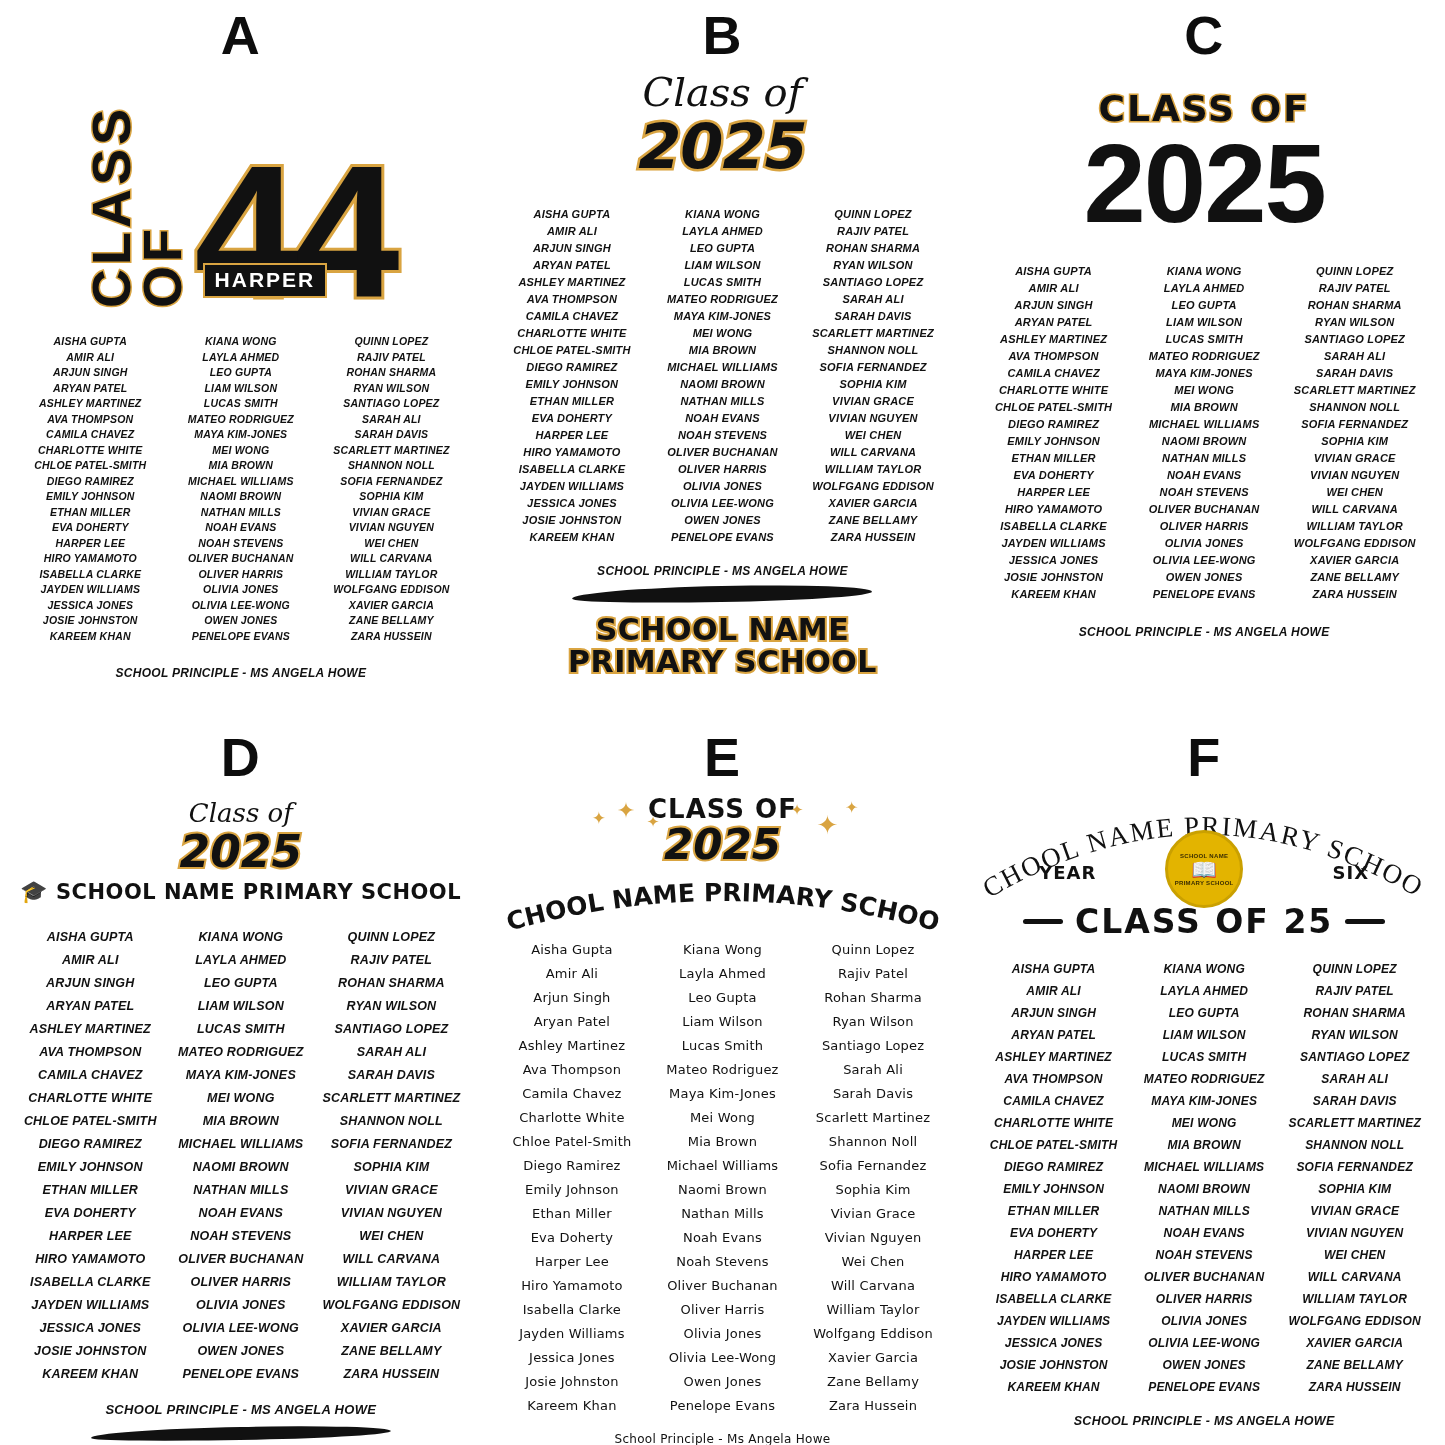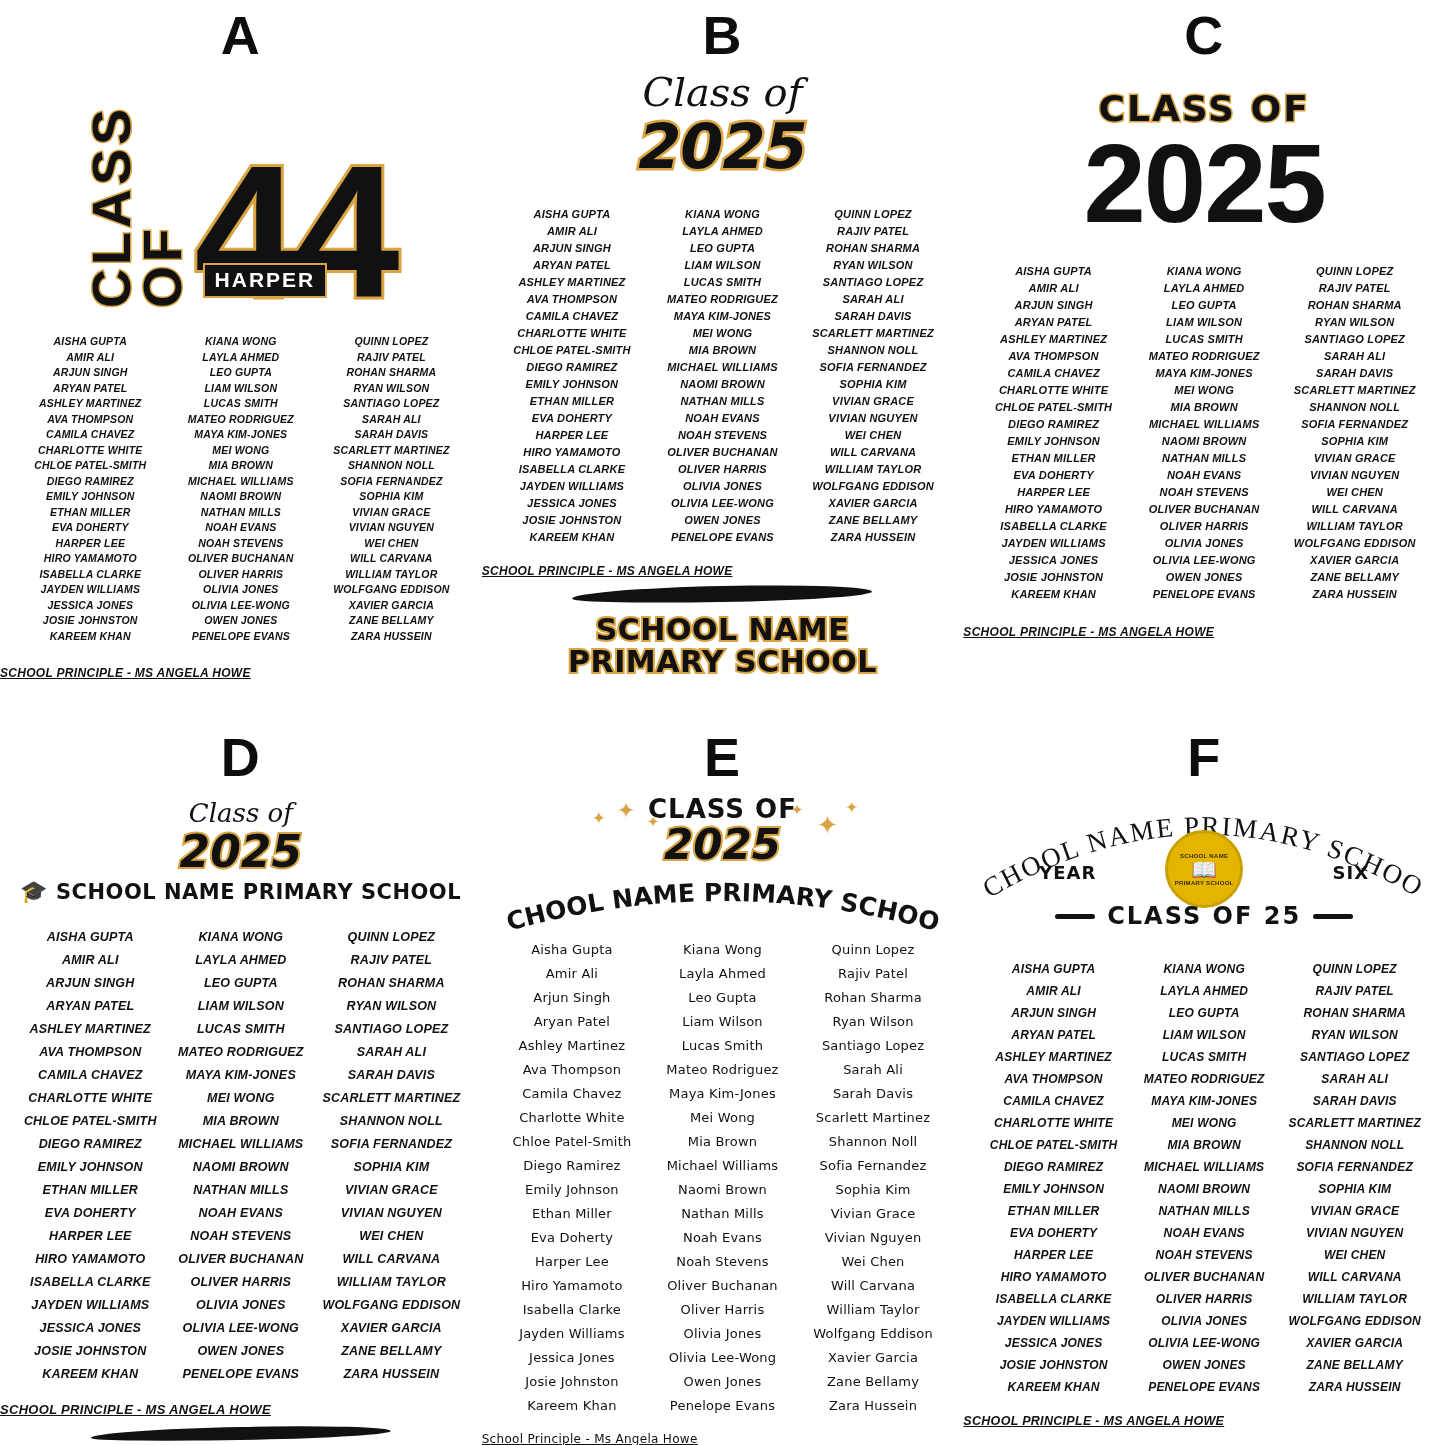--- a/index.html
+++ b/index.html
@@ -40,26 +40,25 @@
   .nm{
     font-weight:bold;
     font-style:italic;
     font-size:11px;
     line-height:16.5px;
     text-align:center;
     white-space:normal;
     letter-spacing:.2px;
   }
   .principal{
-    text-align:left;
+    text-align:center;
     font-weight:bold;
     font-style:italic;
     font-size:12px;
     letter-spacing:.3px;
-    text-decoration:underline;
   }
 
   
   .a-logo{
     display:flex;justify-content:center;align-items:flex-end;
     gap:6px;height:250px;margin-top:2px;
   }
   .a-vert{
     writing-mode:vertical-rl;
     transform:rotate(180deg);
@@ -269,21 +268,21 @@
     width:330px;display:flex;justify-content:space-between;
     font-family:"DejaVu Sans", sans-serif;font-weight:bold;font-size:18px;letter-spacing:1px;
   }
   .f-classrow{
     position:absolute;top:118px;left:0;right:0;
     display:flex;align-items:center;justify-content:center;gap:12px;
   }
   .f-rule{width:40px;height:5px;background:#111;border-radius:3px;}
   .f-class{
     font-family:"DejaVu Sans", sans-serif;
-    font-weight:bold;font-size:24px;letter-spacing:2px;
+    font-weight:bold;font-size:33px;letter-spacing:2px;
   }
   .f-names{margin-top:14px;}
   .f-names .nm{font-size:12px;line-height:22px;}
   .f-principal{margin-top:16px;font-size:12.5px;}
 </style>
 </head>
 <body>
 
 <div class="sheet">
 

